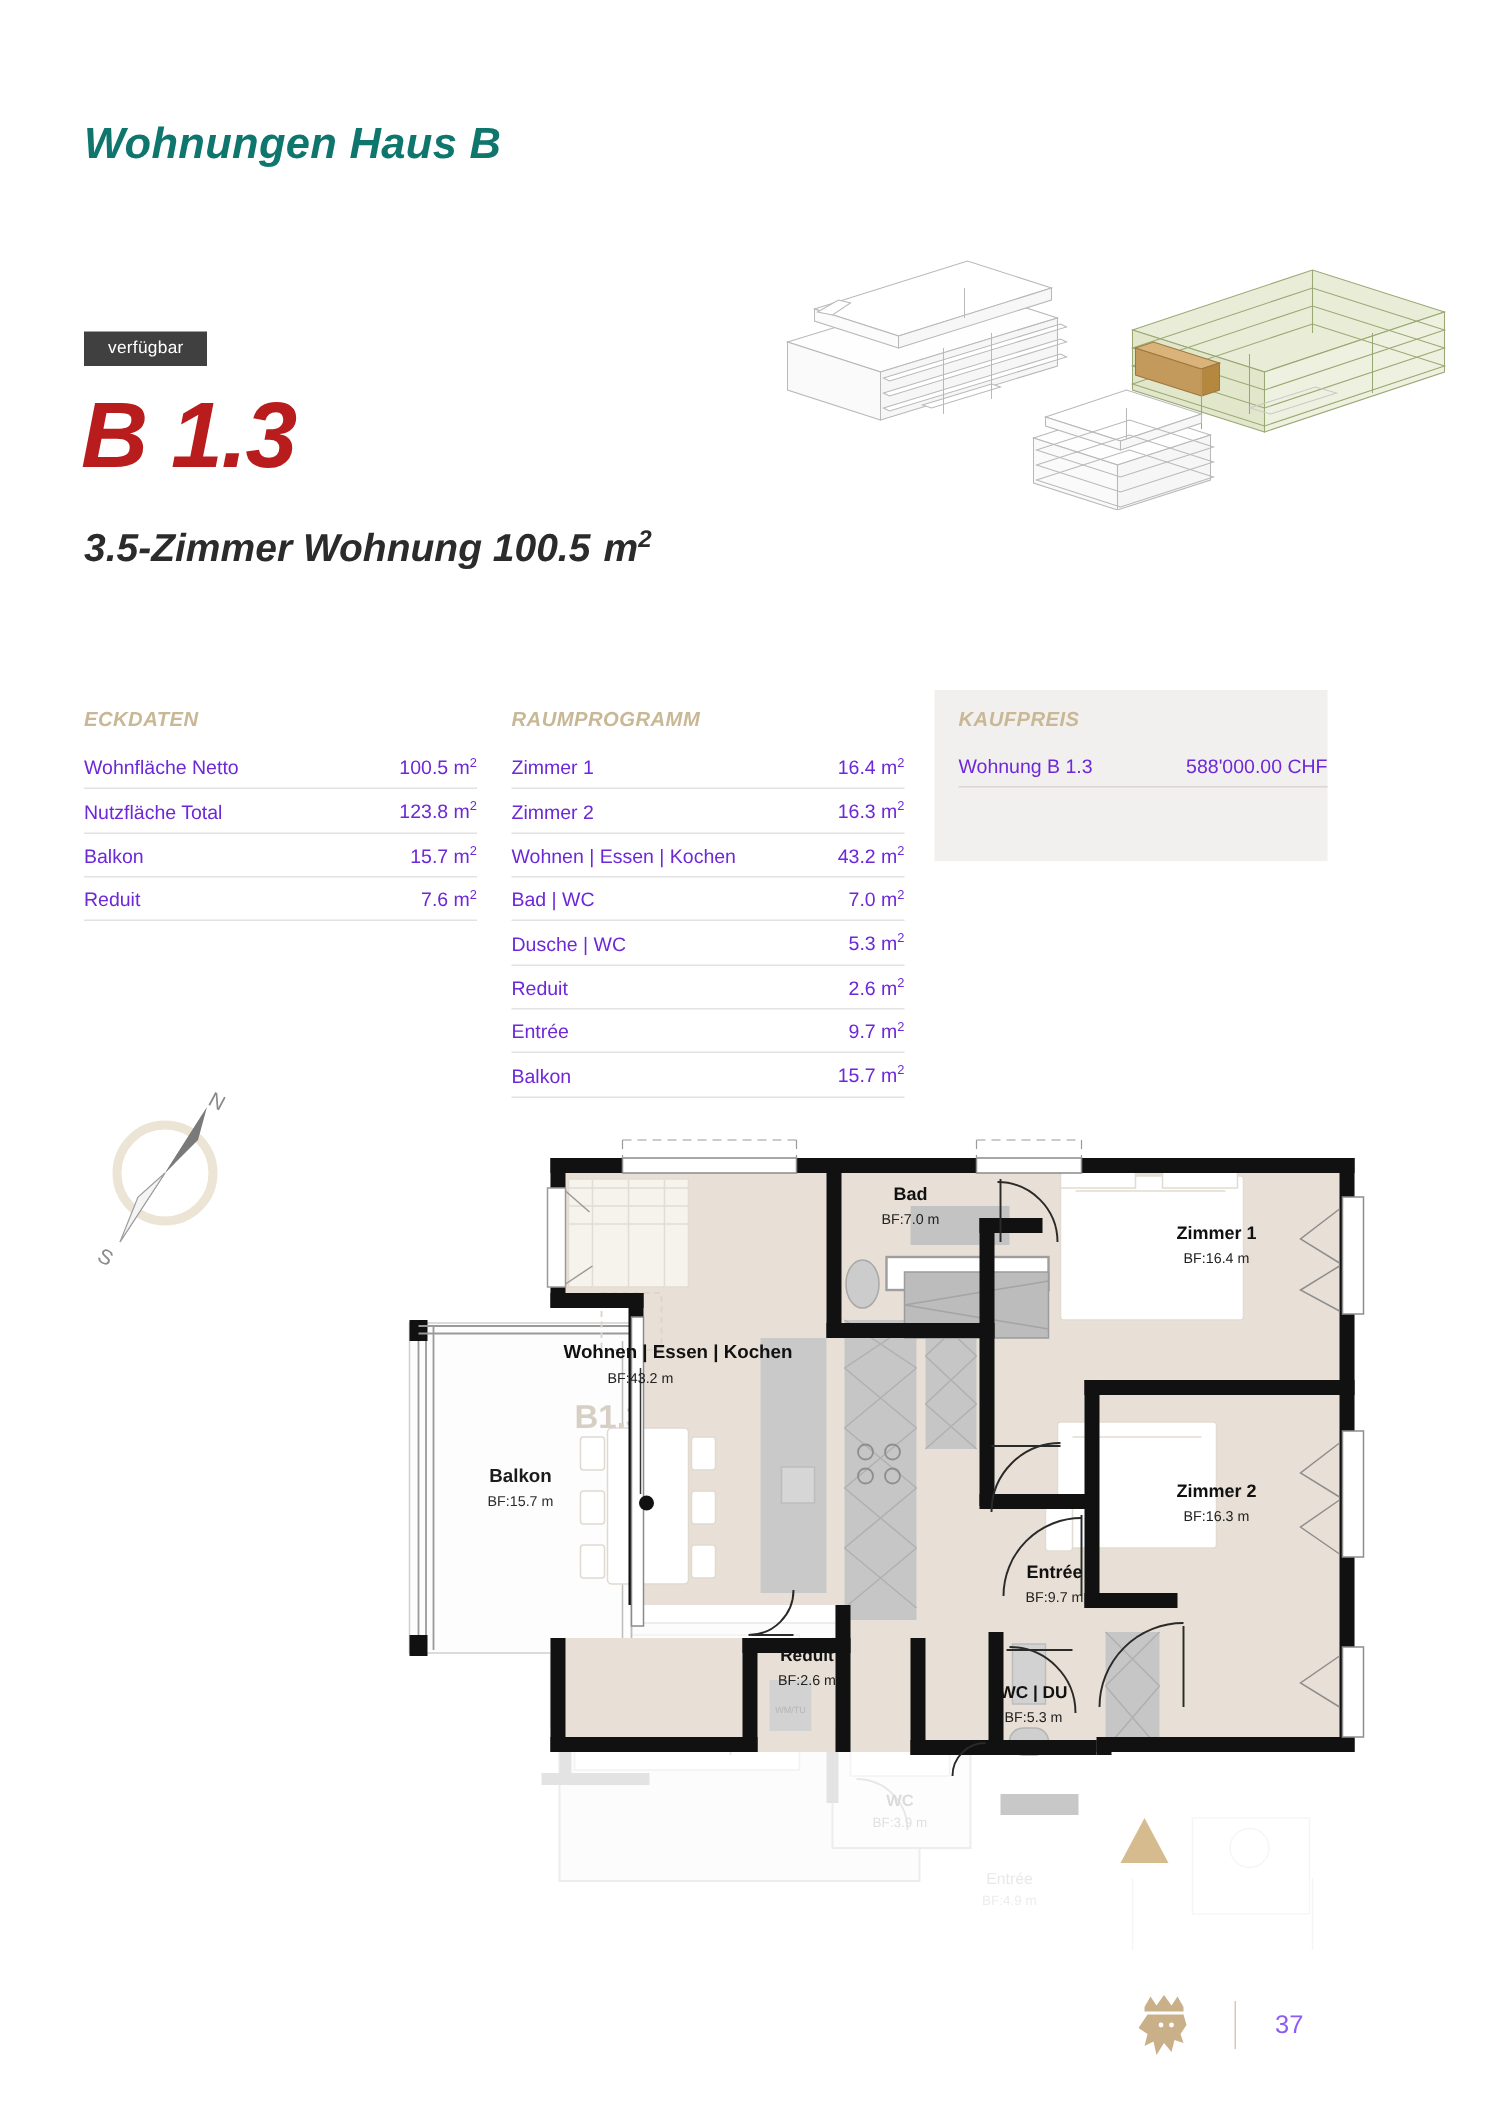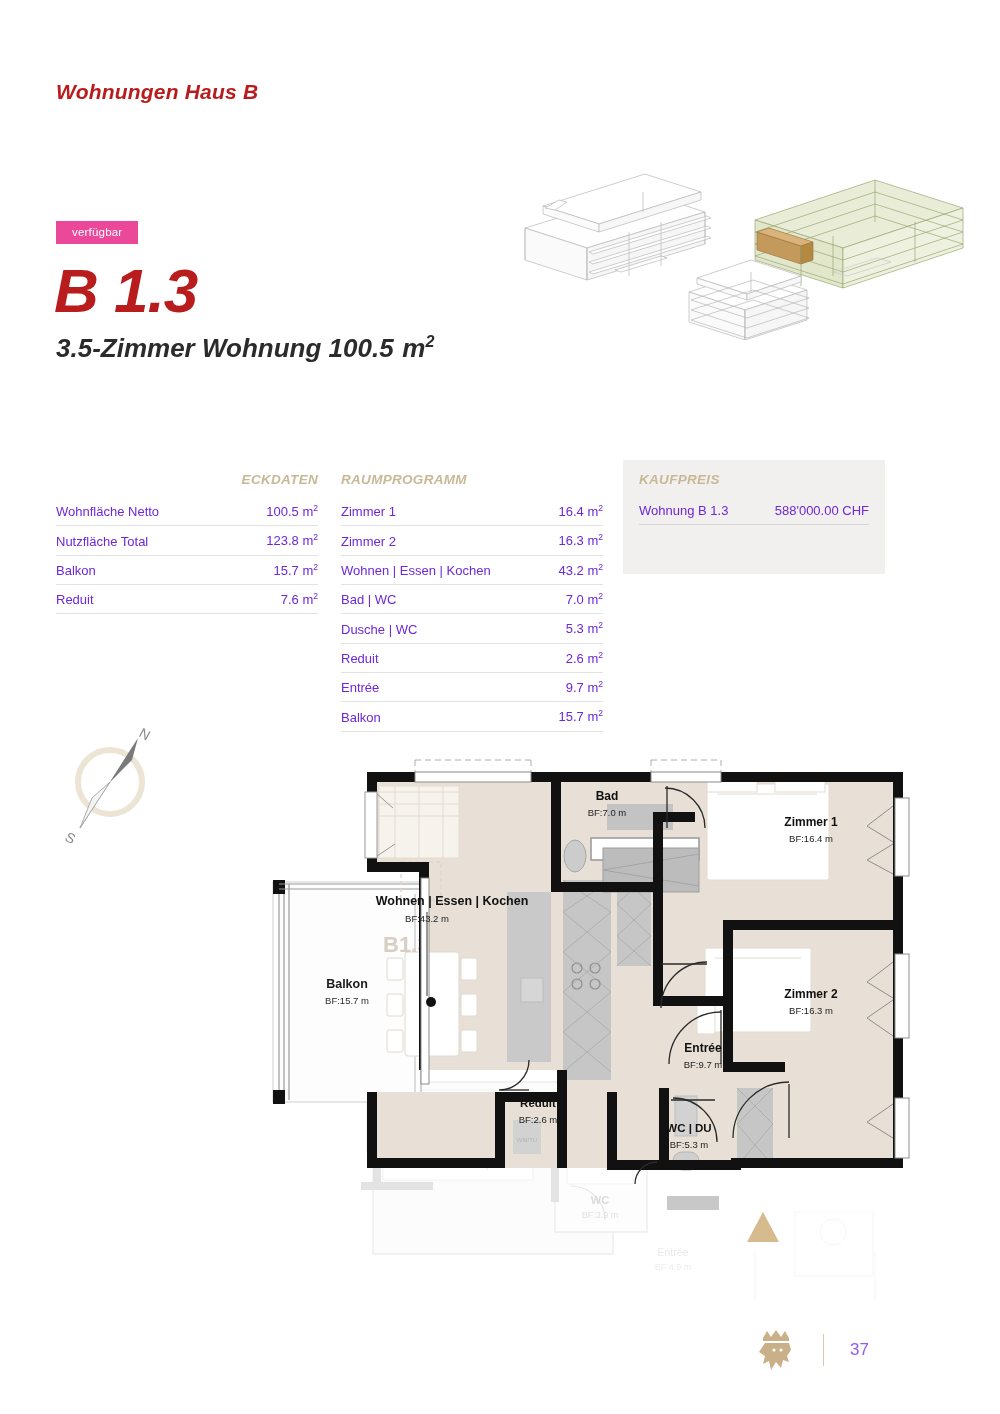--- a/index.html
+++ b/index.html
@@ -7,40 +7,40 @@
     width: 1000px; height: 1414px;
     background: #ffffff;
     font-family: "Liberation Sans", sans-serif;
     overflow: hidden;
   }
   .page { position: relative; width: 1000px; height: 1414px; background:#fff; }
 
   
   .haus-title {
     position: absolute; left: 56px; top: 80px;
-    font-size: 21px; font-weight: bold; font-style: italic;
-    color: #b91c1c; letter-spacing: .2px;
+    font-size: 29px; font-weight: bold; font-style: italic;
+    color: #0f766e; letter-spacing: .2px;
   }
 
   
   .badge {
     position: absolute; left: 56px; top: 221px;
-    background: #ec4899; color: #fff;
+    background: #404040; color: #fff;
     font-size: 11.5px; padding: 5px 16px 6px 16px;
     letter-spacing: .2px;
   }
 
   
   .unit-id {
     position: absolute; left: 54px; top: 255px;
     font-size: 62px; font-weight: bold; font-style: italic;
     color: #b91c1c; letter-spacing: -1px;
   }
   .unit-sub {
-    position: absolute; left: 56px; top: 331px;
+    position: absolute; left: 56px; top: 348px;
     font-size: 26px; font-weight: bold; font-style: italic;
     color: #2b2b2b; line-height: 1.32;
   }
   .unit-sub sup { font-size: 0.62em; vertical-align: super; }
   .unit-sub .nbsp { letter-spacing: 1.5px; }
 
   
   .tbl-head {
     font-size: 13.5px; font-weight: bold; font-style: italic;
     color: #c9b896; letter-spacing: .3px; margin-bottom: 10px;
@@ -48,26 +48,26 @@
   .tbl { position: absolute; }
   .tbl .row {
     display: flex; justify-content: space-between; align-items: baseline;
     border-bottom: 1px solid #e2e2e2;
     padding: 6px 0 6px 0;
     font-size: 13px; color: #6d28d9;
   }
   .tbl .row .val { white-space: nowrap; }
   .tbl .row sup { font-size: .66em; vertical-align: super; }
 
-  #eckdaten { left: 56px; top: 472px; width: 262px; text-align: right; }
+  #eckdaten { left: 56px; top: 472px; width: 262px; }
   #raumprogramm { left: 341px; top: 472px; width: 262px; }
 
   #kaufpreis {
     left: 623px; top: 460px; width: 262px; height: 114px;
-    background: #f2f0ee; padding: 12px 16px 0 16px;
+    background: #f2f0ee; padding: 12px 0 0 16px;
   }
   #kaufpreis .row { border-bottom: 1px solid #d8d5d2; gap: 42px; }
 
   
   .iso { position: absolute; left: 515px; top: 140px; width: 465px; height: 200px; }
 
   
   .compass { position: absolute; left: 52px; top: 712px; width: 130px; height: 145px; }
 
   

